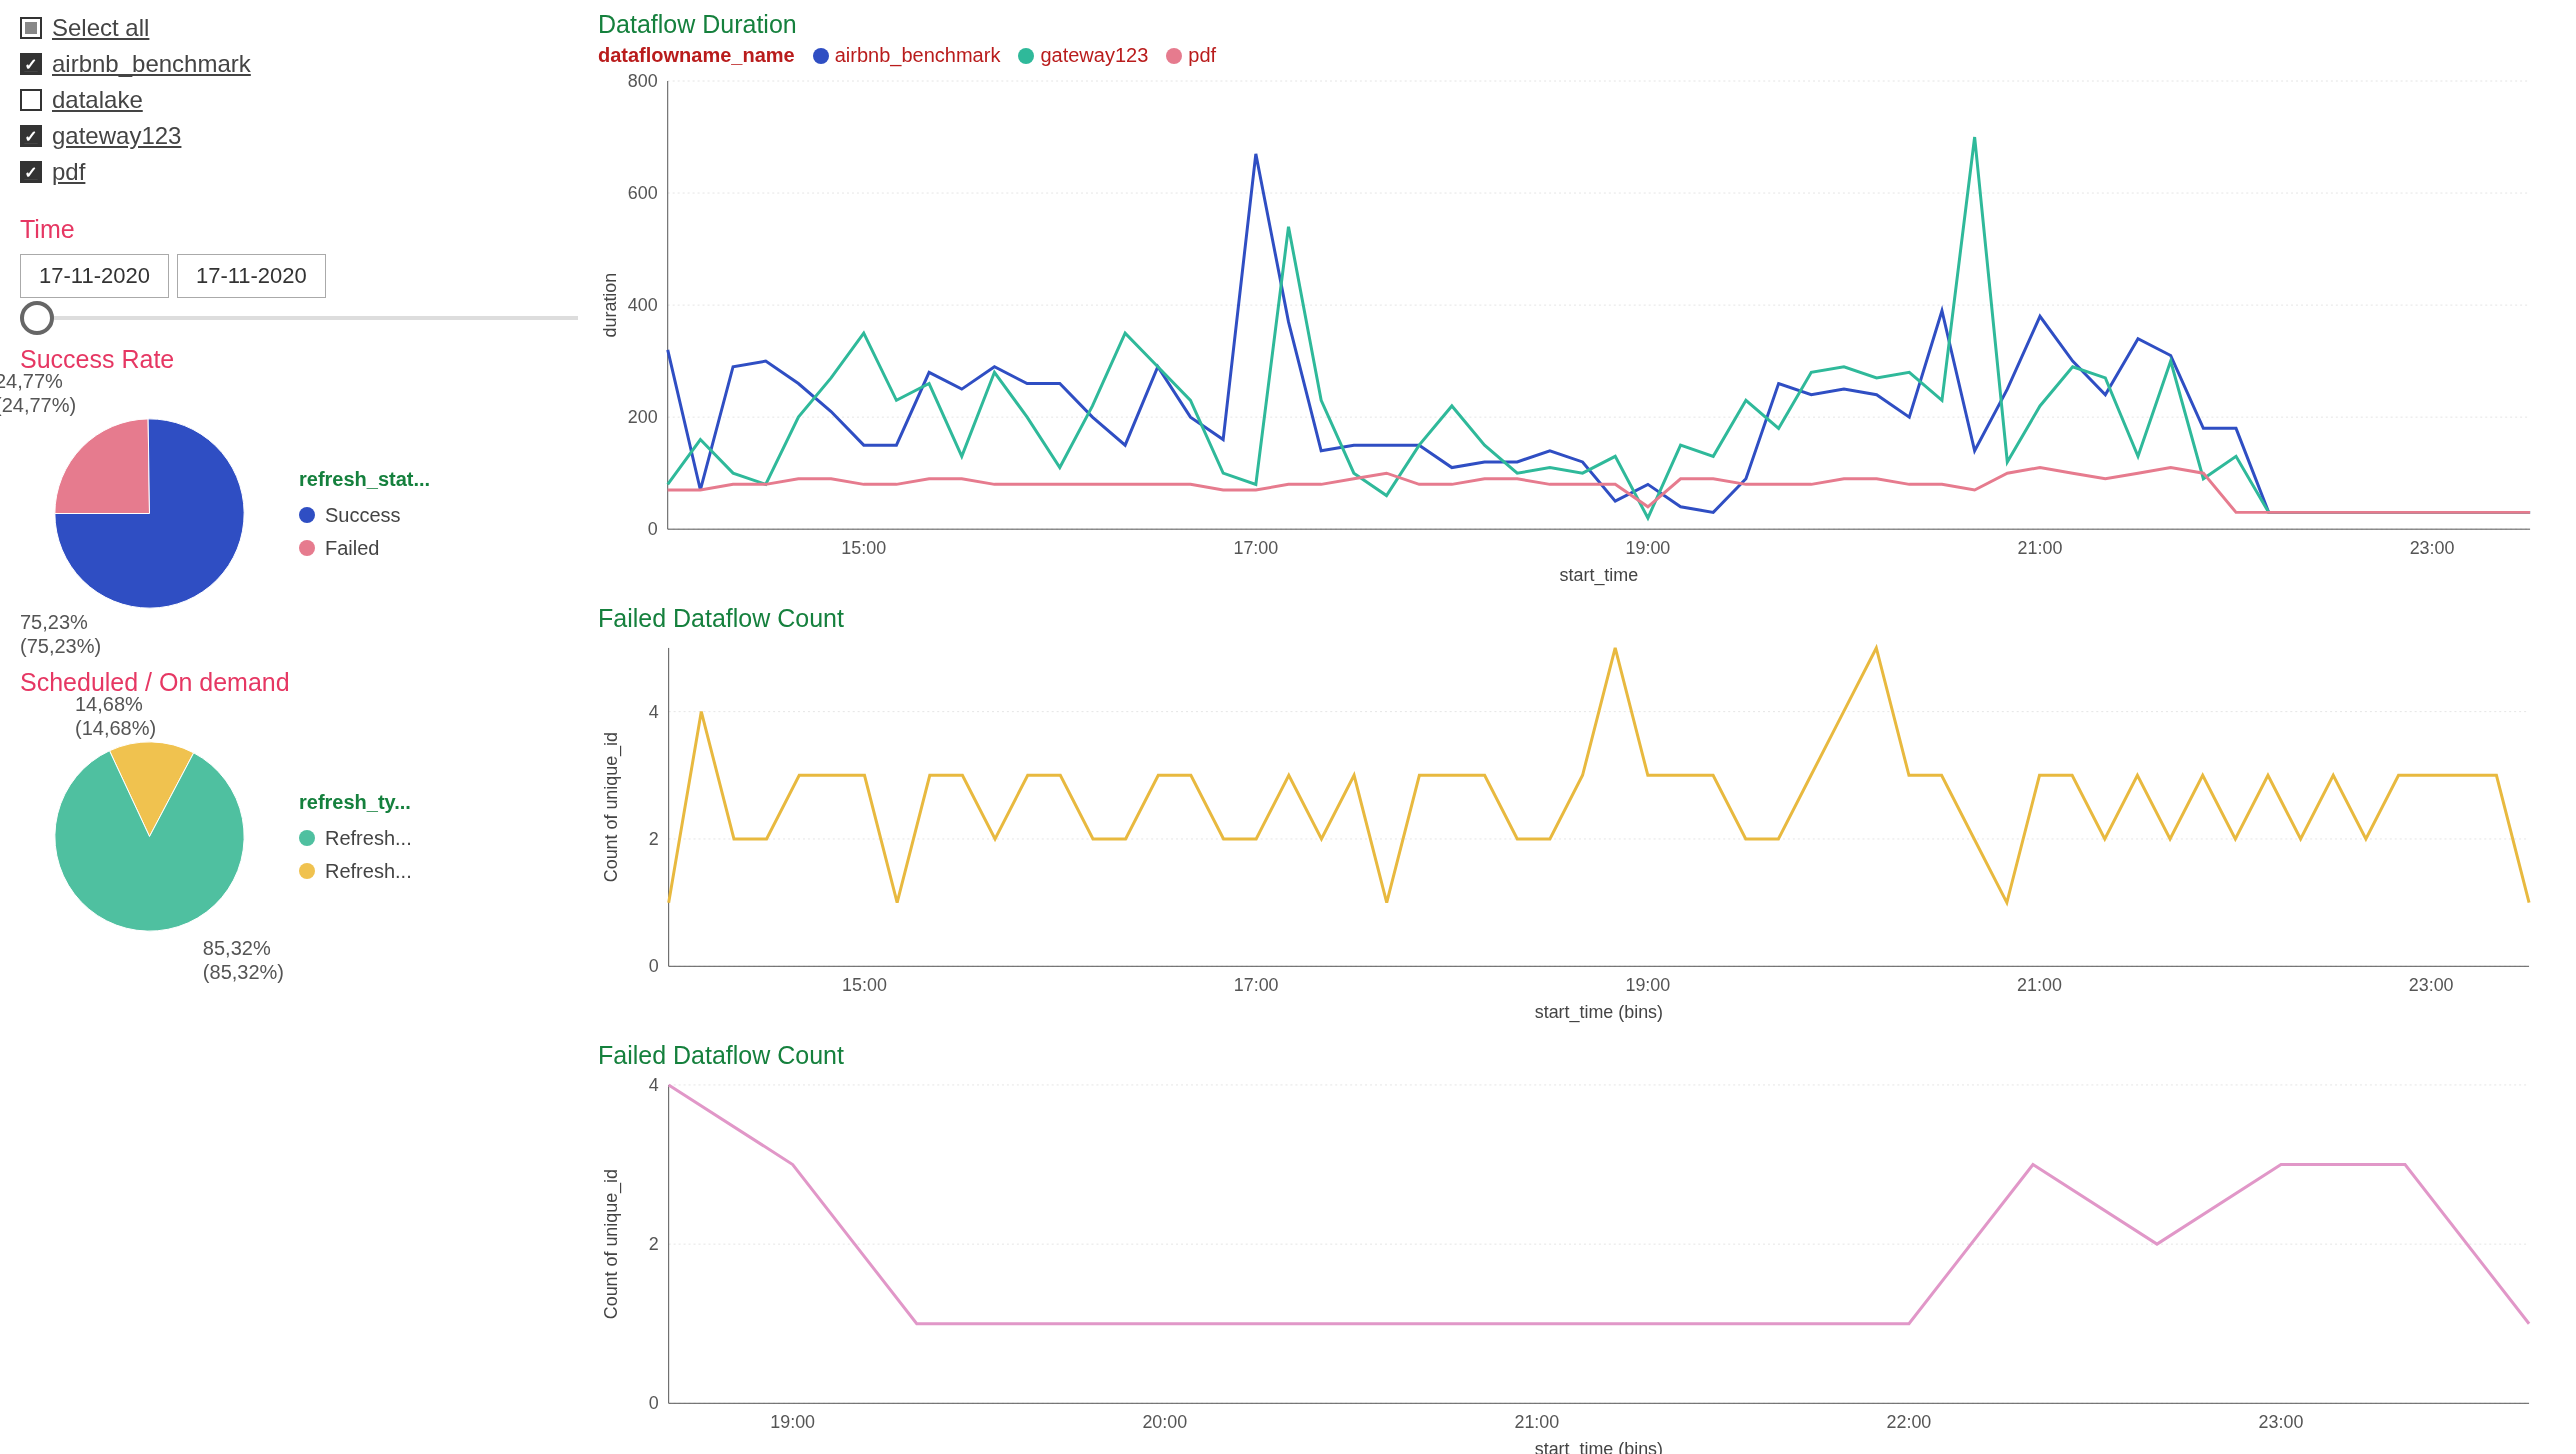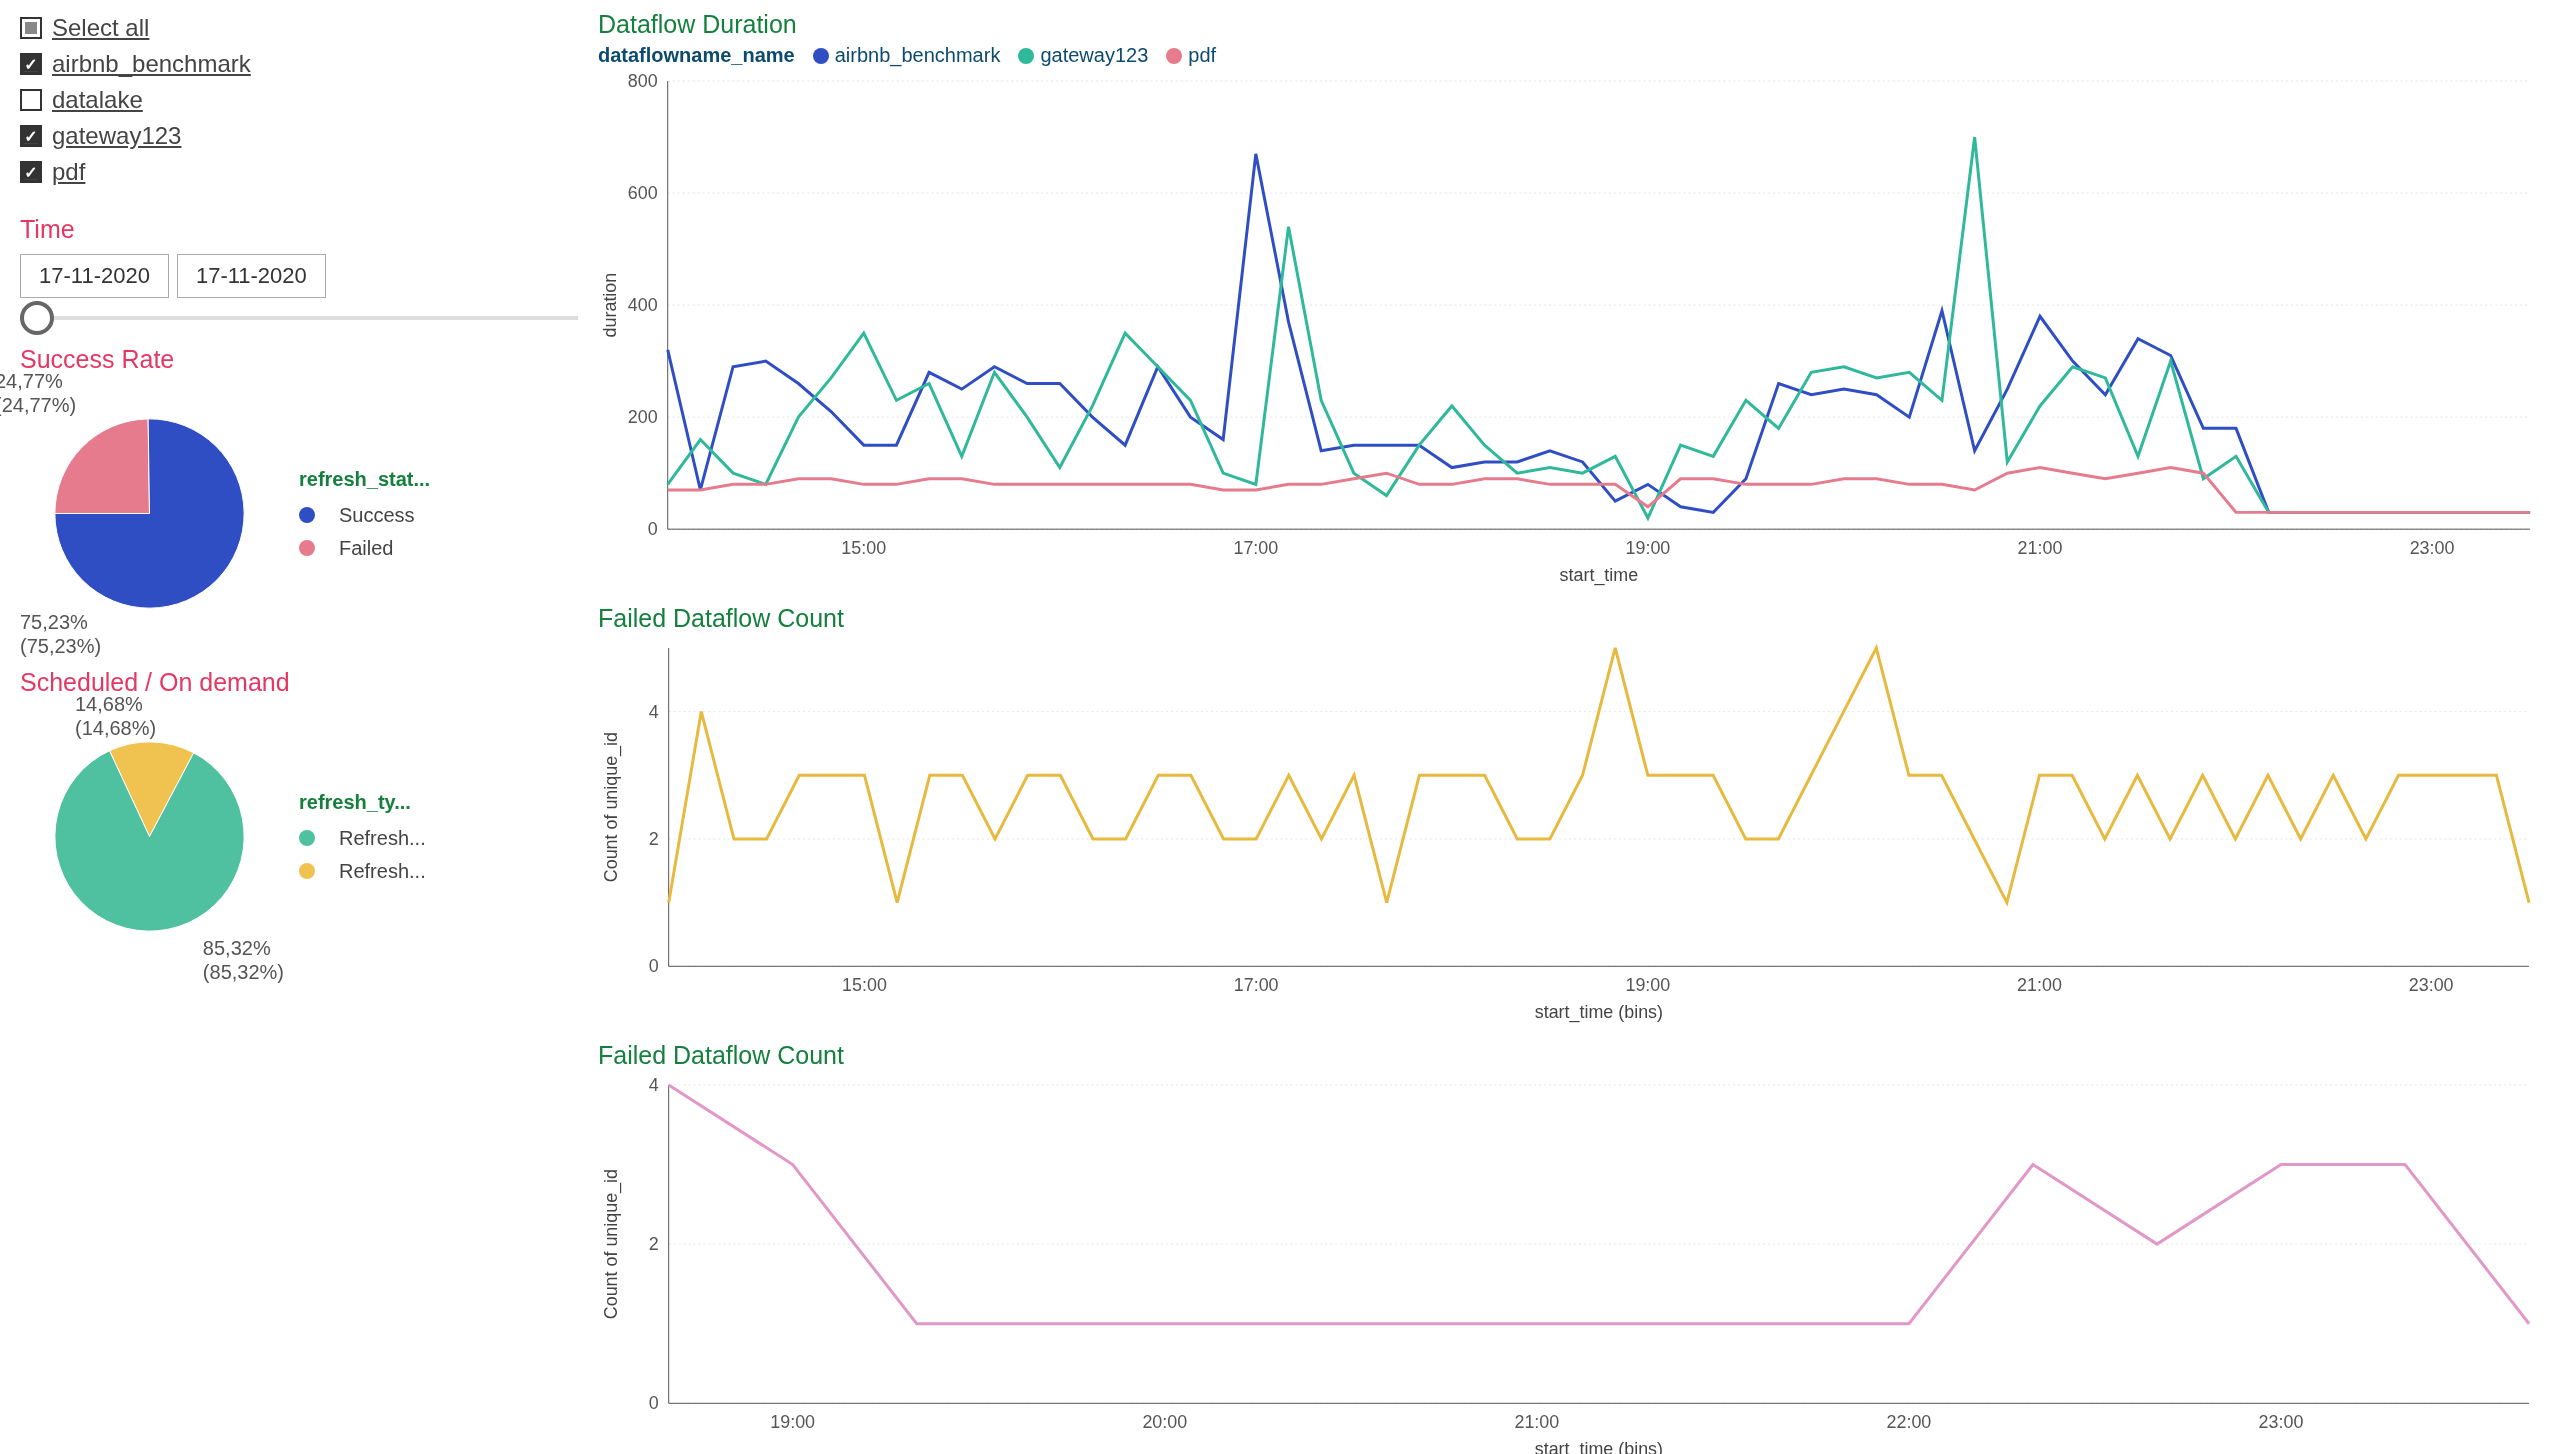--- a/index.html
+++ b/index.html
@@ -72,31 +72,31 @@
     height: 34px;
     border-radius: 50%;
     background: #fff;
     border: 4px solid #666;
   }
   .pie-block { display: flex; align-items: center; gap: 20px; }
   .pie-wrap { position: relative; width: 259px; height: 259px; }
   .pie-label { position: absolute; font-size: 20px; color: #555; line-height: 1.2; text-align: left; }
   .legend { display: flex; flex-direction: column; gap: 10px; font-size: 20px; color: #444; }
   .legend .leg-title { font-weight: 600; color: #15803d; margin-bottom: 3px; }
-  .leg-item { display: flex; align-items: center; gap: 24px; }
+  .leg-item { display: flex; align-items: center; gap: 10px; }
   .swatch { width: 16px; height: 16px; border-radius: 50%; display: inline-block; }
   .chart-area { position: relative; }
   .chart-title {
     color: #15803d;
     font-size: 25px;
     font-weight: 400;
     margin-bottom: 5px;
   }
   .chart-legend-row {
-    color: #0c4a6e;
+    color: #b91c1c;
     font-size: 20px;
     margin-bottom: 4px;
     display: flex;
     align-items: center;
     gap: 18px;
   }
   .chart-legend-row .leg-item { gap: 6px; }
   .axis-label { font-size: 18px; fill: #444; }
   .tick-label { font-size: 18px; fill: #555; }
   .grid-line { stroke: #e5e5e5; stroke-dasharray: 2 3; stroke-width: 1; }

